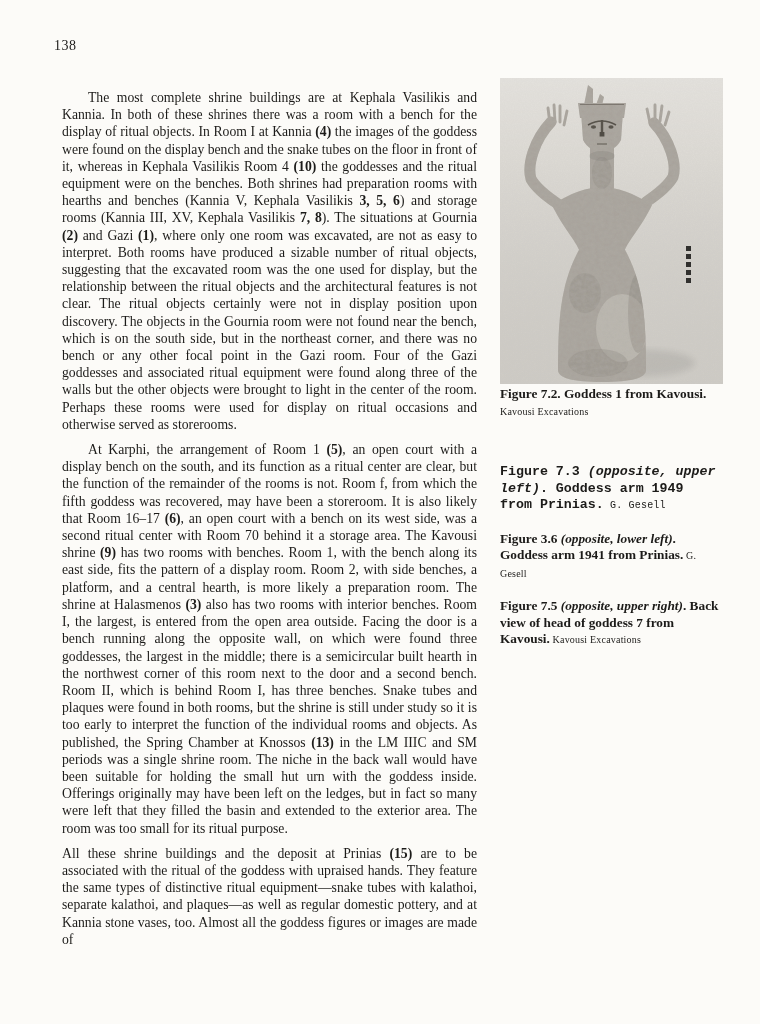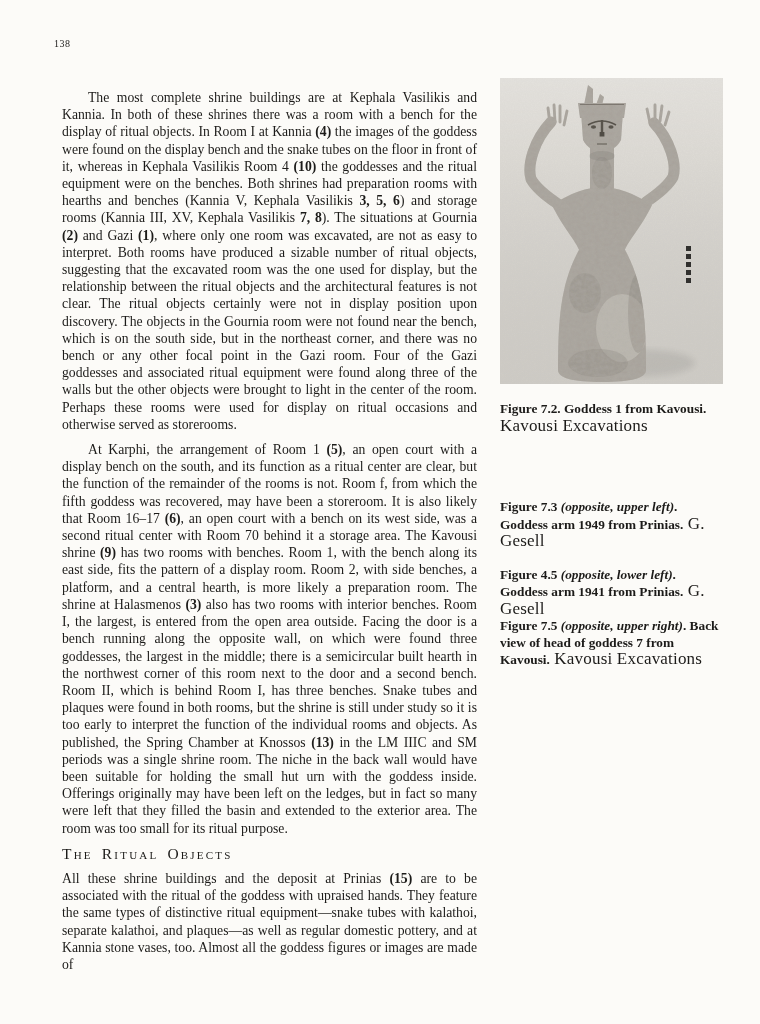--- a/index.html
+++ b/index.html
@@ -4,62 +4,61 @@
 <style>
   html,body{margin:0;padding:0;}
   body{
     width:760px;height:1024px;position:relative;overflow:hidden;
     font-family:"Liberation Serif","DejaVu Serif",serif;
     background:#fcfbf8;color:#1c1b19;
   }
   .page{position:absolute;inset:0;}
   
   .running-head{position:absolute;top:38px;left:54px;right:38px;height:18px;}
-  .page-number{position:absolute;left:0;top:0;font-size:10px;letter-spacing:0.5px;}
+  .page-number{position:absolute;left:0;top:0;font-size:14px;letter-spacing:0.5px;}
   .running-title{
     position:absolute;left:0;right:0;top:1px;text-align:center;
     font-size:12.5px;font-weight:700;letter-spacing:2.6px;word-spacing:4px;
   }
   
   .main-col{
     position:absolute;left:54px;top:81px;width:431px;
     font-size:13.7px;line-height:17.2px;text-align:justify;
   }
   .main-col p{margin:8px;}
   p.indent{text-indent:26px;}
   .seg-b{font-weight:700;}
   .seg-bi{font-weight:700;font-style:italic;}
-  .seg-r{font-weight:400;font-size:17px;letter-spacing:0.2px;}
+  .seg-r{font-weight:400;font-size:10px;letter-spacing:0.2px;}
   .section-heading{
     margin:18px 0 13px 0;
     font-size:15.5px;font-variant:small-caps;letter-spacing:2.2px;word-spacing:3px;
     text-align:left;text-indent:0;
   }
   
   .right-col{position:absolute;left:500px;top:78px;width:223px;}
   .photo-wrap{width:223px;height:306px;}
   .caption{font-size:13.3px;line-height:16.5px;text-align:left;}
-  .caption-1{margin-top:17px;}
-  .caption-2{margin-top:64px;}
+  .caption-1{margin-top:2px;}
+  .caption-2{margin-top:44px;font-family:Liberation Mono, monospace;}
   .caption-3{margin-top:16px;}
-  .caption-4{}
+  .caption-4{margin-top:16px;}
 </style>
 </head>
 <body style="background: rgb(252, 251, 248); color: rgb(28, 27, 25);">
 
 <div class="page">
 
   <div class="running-head">
     <span class="page-number">138</span>
   </div>
 
   <div class="main-col">
     <p class="indent"><span>The most complete shrine buildings are at Kephala Vasilikis and Kannia. In both of these shrines there was a room with a bench for the display of ritual objects. In Room I at Kannia </span><span class="seg-b">(4)</span><span> the images of the goddess were found on the display bench and the snake tubes on the floor in front of it, whereas in Kephala Vasilikis Room 4 </span><span class="seg-b">(10)</span><span> the goddesses and the ritual equipment were on the benches. Both shrines had preparation rooms with hearths and benches (Kannia V, Kephala Vasilikis </span><span class="seg-b">3, 5, 6</span><span>) and storage rooms (Kannia III, XV, Kephala Vasilikis </span><span class="seg-b">7, 8</span><span>). The situations at Gournia </span><span class="seg-b">(2)</span><span> and Gazi </span><span class="seg-b">(1)</span><span>, where only one room was excavated, are not as easy to interpret. Both rooms have produced a sizable number of ritual objects, suggesting that the excavated room was the one used for display, but the relationship between the ritual objects and the architectural features is not clear. The ritual objects certainly were not in display position upon discovery. The objects in the Gournia room were not found near the bench, which is on the south side, but in the northeast corner, and there was no bench or any other focal point in the Gazi room. Four of the Gazi goddesses and associated ritual equipment were found along three of the walls but the other objects were brought to light in the center of the room. Perhaps these rooms were used for display on ritual occasions and otherwise served as storerooms.</span></p>
     <p class="indent"><span>At Karphi, the arrangement of Room 1 </span><span class="seg-b">(5)</span><span>, an open court with a display bench on the south, and its function as a ritual center are clear, but the function of the remainder of the rooms is not. Room f, from which the fifth goddess was recovered, may have been a storeroom. It is also likely that Room 16–17 </span><span class="seg-b">(6)</span><span>, an open court with a bench on its west side, was a second ritual center with Room 70 behind it a storage area. The Kavousi shrine </span><span class="seg-b">(9)</span><span> has two rooms with benches. Room 1, with the bench along its east side, fits the pattern of a display room. Room 2, with side benches, a platform, and a central hearth, is more likely a preparation room. The shrine at Halasmenos </span><span class="seg-b">(3)</span><span> also has two rooms with interior benches. Room I, the largest, is entered from the open area outside. Facing the door is a bench running along the opposite wall, on which were found three goddesses, the largest in the middle; there is a semicircular built hearth in the northwest corner of this room next to the door and a second bench. Room II, which is behind Room I, has three benches. Snake tubes and plaques were found in both rooms, but the shrine is still under study so it is too early to interpret the function of the individual rooms and objects. As published, the Spring Chamber at Knossos </span><span class="seg-b">(13)</span><span> in the LM IIIC and SM periods was a single shrine room. The niche in the back wall would have been suitable for holding the small hut urn with the goddess inside. Offerings originally may have been left on the ledges, but in fact so many were left that they filled the basin and extended to the exterior area. The room was too small for its ritual purpose.</span></p>
-    <p class="section-heading">The Ritual Objects</p>
     <p><span>All these shrine buildings and the deposit at Prinias </span><span class="seg-b">(15)</span><span> are to be associated with the ritual of the goddess with upraised hands. They feature the same types of distinctive ritual equipment—snake tubes with kalathoi, separate kalathoi, and plaques—as well as regular domestic pottery, and at Kannia stone vases, too. Almost all the goddess figures or images are made of</span></p>
   </div>
 
   <div class="right-col">
 
     <div class="photo-wrap">
       <svg width="223" height="306" viewBox="0 0 223 306" role="img" aria-label="Black-and-white photograph of a terracotta goddess figurine with upraised arms, horned crown and cylindrical skirt, against a grey backdrop with a small vertical scale marker of five dark squares">
         <defs>
           <linearGradient id="bgGrad" x1="0" y1="0" x2="0" y2="1">
             <stop offset="0" stop-color="#ffffff" stop-opacity="0.28"></stop>
@@ -158,17 +157,17 @@
           <rect x="186" y="192" width="5" height="5"></rect>
           <rect x="186" y="200" width="5" height="5"></rect>
         </g>
 
         <rect x="0" y="0" width="223" height="306" filter="url(#grain)" opacity="0.9"></rect>
       </svg>
     </div>
 
     <div class="caption caption-1"><span class="seg-b">Figure 7.2. Goddess 1 from Kavousi.</span><br><span class="seg-r">Kavousi Excavations</span></div>
     <div class="caption caption-2"><span class="seg-b">Figure 7.3 </span><span class="seg-bi">(opposite, upper left)</span><span class="seg-b">. Goddess arm 1949 from Prinias.</span><span class="seg-r"> G. Gesell</span></div>
-    <div class="caption caption-3"><span class="seg-b">Figure 4.5 </span><span class="seg-bi">(opposite, lower left)</span><span class="seg-b">. Goddess arm 1941 from Prinias.</span><span class="seg-r"> G. Gesell</span></div>
+    <div class="caption caption-3"><span class="seg-b">Figure 3.6 </span><span class="seg-bi">(opposite, lower left)</span><span class="seg-b">. Goddess arm 1941 from Prinias.</span><span class="seg-r"> G. Gesell</span></div>
     <div class="caption caption-4"><span class="seg-b">Figure 7.5 </span><span class="seg-bi">(opposite, upper right)</span><span class="seg-b">. Back view of head of goddess 7 from Kavousi.</span><span class="seg-r"> Kavousi Excavations</span></div>
 
   </div>
 </div>
 
 </body></html>

